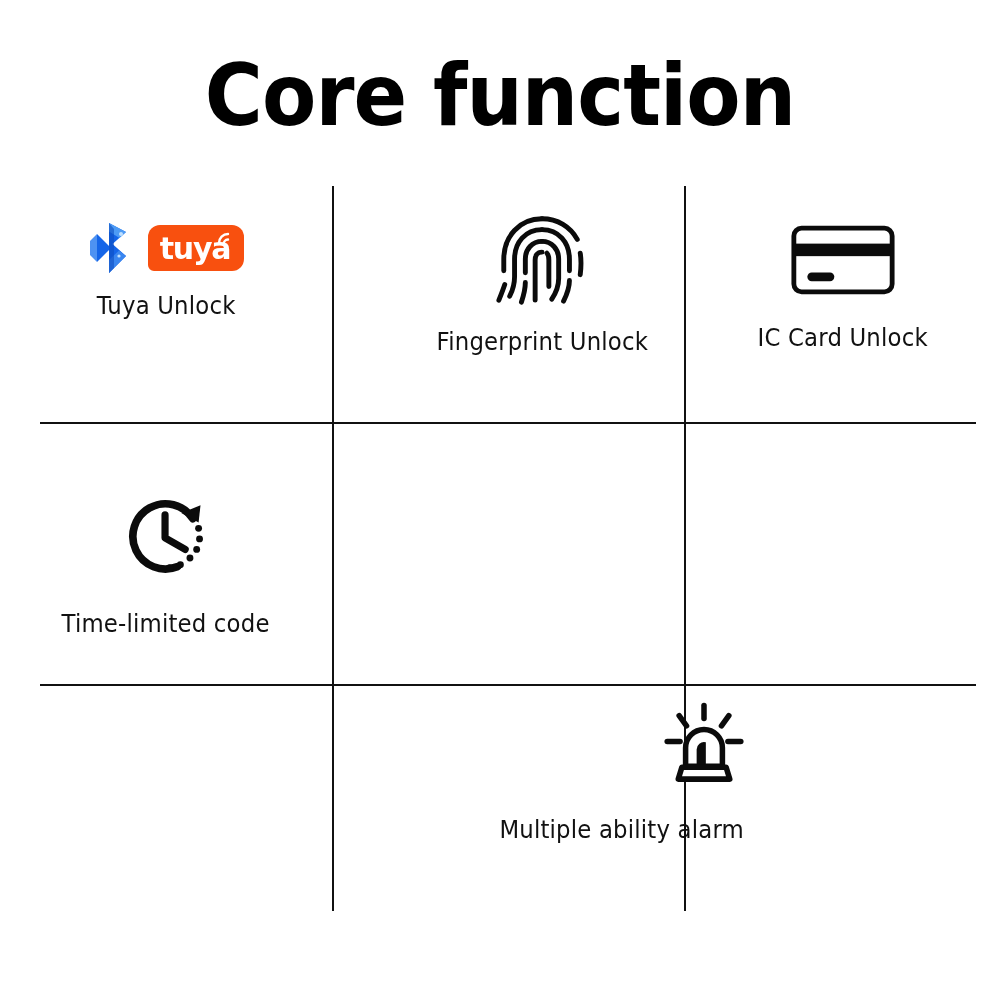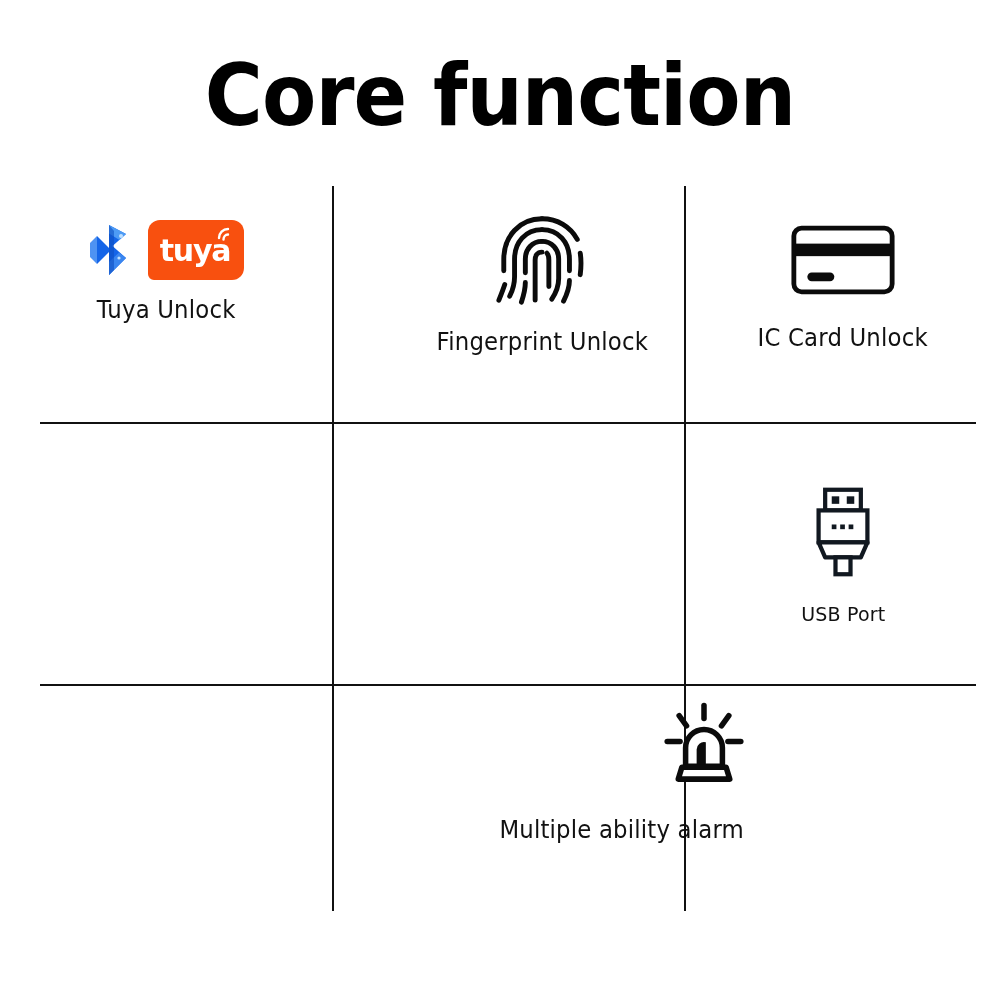--- a/index.html
+++ b/index.html
@@ -127,21 +127,21 @@
 
   
   .brand-row {
     display: flex;
     align-items: center;
     gap: 14px;
   }
   .tuya-badge {
     position: relative;
     width: 96px;
-    height: 60px;
+    height: 46px;
     border-radius: 12px 12px 12px 6px;
     display: flex;
     align-items: center;
     justify-content: center;
   }
   .tuya-badge .tuya-word {
     font-family: "DejaVu Sans", sans-serif;
     font-size: 30px;
     font-weight: 700;
     color: #ffffff;
@@ -225,44 +225,40 @@
       <div class="icon-wrap">
         <svg width="106" height="72" viewBox="0 0 110 74">
           <rect x="4" y="4" width="102" height="66" rx="8" ry="8" fill="#ffffff" stroke="#0b0b0b" stroke-width="5"></rect>
           <rect x="6" y="20" width="98" height="13" fill="#0b0b0b"></rect>
           <rect x="18" y="50" width="28" height="9" rx="4.5" fill="#0b0b0b"></rect>
         </svg>
       </div>
       <div class="label">IC Card Unlock</div>
     </div>
 
-
-
-    <div class="cell c-3 r-2" id="cell-usb">
-      <div class="icon-wrap">
-        <svg width="72" height="92" viewBox="0 0 76 98">
-
-          <rect x="19" y="4" width="38" height="22" fill="#ffffff" stroke="#111820" stroke-width="4.5"></rect>
-          <rect x="26" y="11" width="8" height="8" fill="#111820"></rect>
-          <rect x="42" y="11" width="8" height="8" fill="#111820"></rect>
-
-          <rect x="12" y="26" width="52" height="34" fill="#ffffff" stroke="#111820" stroke-width="4.5"></rect>
-          <g fill="#111820">
-            <rect x="26" y="41" width="5" height="5"></rect>
-            <rect x="35" y="41" width="5" height="5"></rect>
-            <rect x="44" y="41" width="5" height="5"></rect>
+    <div class="cell c-1 r-2" id="cell-timecode">
+      <div class="icon-wrap">
+        <svg width="96" height="92" viewBox="0 0 100 96">
+          <path d="M78 30 A34 34 0 1 0 62 80" fill="none" stroke="#0b0b0b" stroke-width="8" stroke-linecap="round"></path>
+          <polygon points="84,34 66,24 86,16" fill="#0b0b0b"></polygon>
+          <g fill="#0b0b0b">
+            <circle cx="84" cy="40" r="3.6"></circle>
+            <circle cx="85" cy="51" r="3.6"></circle>
+            <circle cx="82" cy="62" r="3.6"></circle>
+            <circle cx="75" cy="71" r="3.6"></circle>
+            <circle cx="65" cy="78" r="3.6"></circle>
+            <circle cx="54" cy="81" r="3.6"></circle>
           </g>
-
-          <path d="M12 60 L64 60 L57 76 L19 76 Z" fill="#ffffff" stroke="#111820" stroke-width="4.5" stroke-linejoin="round"></path>
-
-          <rect x="30" y="76" width="16" height="18" fill="#ffffff" stroke="#111820" stroke-width="4.5"></rect>
-        </svg>
-      </div>
-      <div class="label">USB Port</div>
-    </div>
+          <path d="M49 26 L49 50 L70 62" fill="none" stroke="#0b0b0b" stroke-width="7.5" stroke-linecap="round" stroke-linejoin="round"></path>
+        </svg>
+      </div>
+      <div class="label">Time-limited code</div>
+    </div>
+
+
 
 
     <div class="cell c-2 r-3" id="cell-alarm">
       <div class="icon-wrap">
         <svg width="92" height="92" viewBox="0 0 100 100">
           <g stroke="#0b0b0b" stroke-width="6" stroke-linecap="round">
             <line x1="50" y1="6" x2="50" y2="20"></line>
             <line x1="23" y1="17" x2="31" y2="28"></line>
             <line x1="77" y1="17" x2="69" y2="28"></line>
             <line x1="10" y1="45" x2="24" y2="45"></line>

